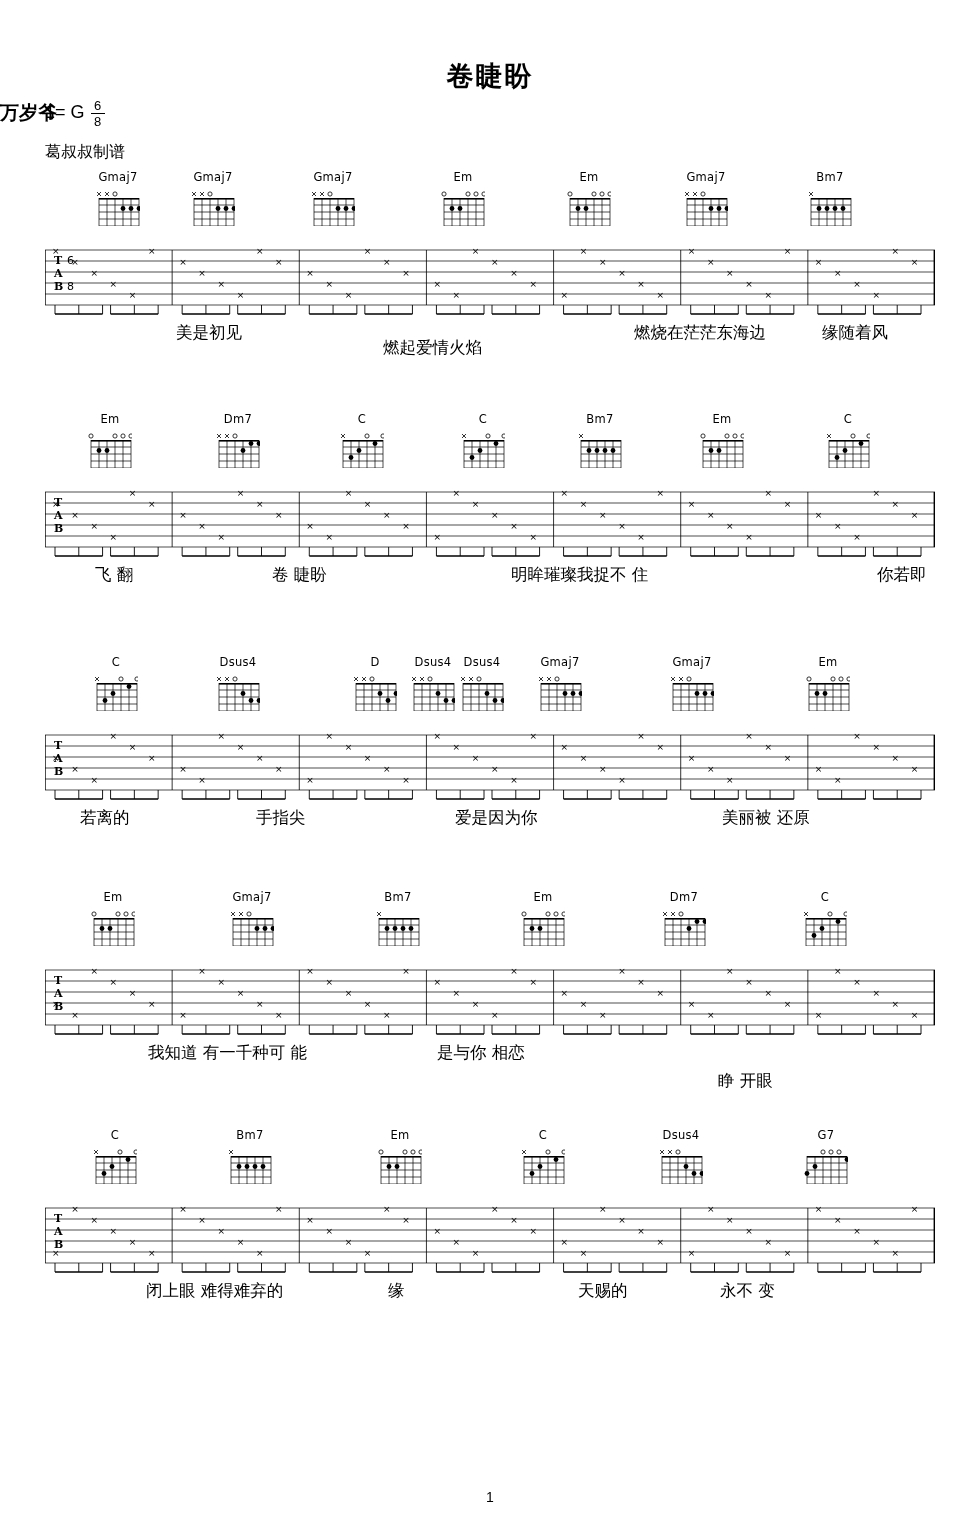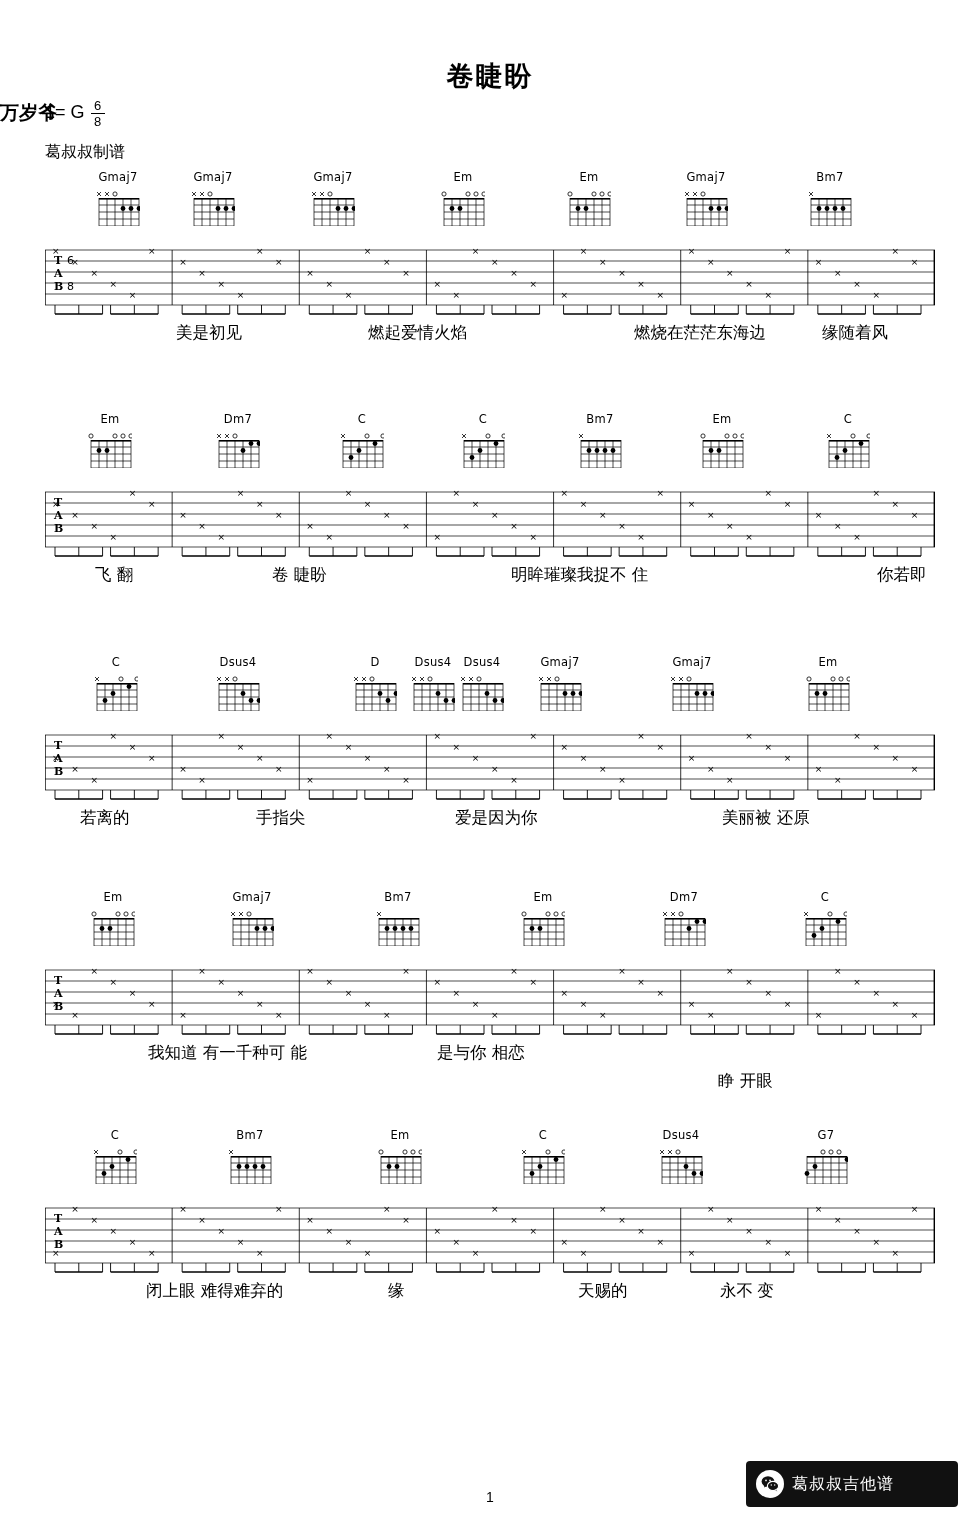--- a/index.html
+++ b/index.html
@@ -469,21 +469,21 @@
             <line x1="796.6428571428572" y1="63" x2="796.6428571428572" y2="72" stroke="#000" stroke-width="0.9"></line>
             <line x1="820.4285714285714" y1="63" x2="820.4285714285714" y2="72" stroke="#000" stroke-width="0.9"></line>
             <line x1="828.4285714285714" y1="72" x2="876" y2="72" stroke="#000" stroke-width="1.6"></line>
             <line x1="828.4285714285714" y1="63" x2="828.4285714285714" y2="72" stroke="#000" stroke-width="0.9"></line>
             <line x1="852.2142857142858" y1="63" x2="852.2142857142858" y2="72" stroke="#000" stroke-width="0.9"></line>
             <line x1="876" y1="63" x2="876" y2="72" stroke="#000" stroke-width="0.9"></line>
           </svg>
         </div>
         <div class="lyrics">
           <span class="lyric" style="left: 136px; margin-left: 40px;">美是初见</span>
-          <span class="lyric" style="left: 368px;">燃起爱情火焰</span>
+          <span class="lyric" style="left: 383px; margin-top: 15px;">燃起爱情火焰</span>
           <span class="lyric" style="left: 634px;">燃烧在茫茫东海边</span>
           <span class="lyric" style="left: 822px;">缘随着风</span>
         </div>
       </div>
       <div class="system" style="top: 412px;">
         <div class="chords-row">
           <div class="chord" style="left: 78px;">
             <div class="cname">Em</div>
             <div class="grid-wrap">
               <svg width="44" height="40" viewBox="0 0 44 40">
@@ -1664,36 +1664,21 @@
             <line x1="828.4285714285714" y1="72" x2="876" y2="72" stroke="#000" stroke-width="1.6"></line>
             <line x1="828.4285714285714" y1="63" x2="828.4285714285714" y2="72" stroke="#000" stroke-width="0.9"></line>
             <line x1="852.2142857142858" y1="63" x2="852.2142857142858" y2="72" stroke="#000" stroke-width="0.9"></line>
             <line x1="876" y1="63" x2="876" y2="72" stroke="#000" stroke-width="0.9"></line>
           </svg>
         </div>
         <div class="lyrics">
           <span class="lyric" style="left: 146px;">闭上眼  难得难弃的</span>
           <span class="lyric" style="left: 388px;">缘</span>
           <span class="lyric" style="left: 578px;">天赐的</span>
-          <span class="lyric" style="left: 720px; font-family: Liberation Serif, serif;">永不    变</span>
+          <span class="lyric" style="left: 720px;">永不    变</span>
         </div>
       </div>
     </div>
 
   <div class="page-number">1</div>
 
-  <div class="wechat-badge">
-    <span class="wicon">
-      <svg width="20" height="20" viewBox="0 0 20 20" aria-hidden="true">
-        <ellipse cx="8" cy="7.5" rx="6.4" ry="5.2" fill="#111"></ellipse>
-        <polygon points="4.5,11 4.0,13.6 6.6,12.2" fill="#111"></polygon>
-        <ellipse cx="13" cy="12" rx="5.6" ry="4.6" fill="#111" stroke="#fff" stroke-width="1.1"></ellipse>
-        <polygon points="16.6,15.2 17.2,17.6 14.7,16.3" fill="#111" stroke="#fff" stroke-width="0.8"></polygon>
-        <circle cx="6" cy="6.4" r="0.85" fill="#fff"></circle>
-        <circle cx="10" cy="6.4" r="0.85" fill="#fff"></circle>
-        <circle cx="11.3" cy="11" r="0.7" fill="#fff"></circle>
-        <circle cx="14.7" cy="11" r="0.7" fill="#fff"></circle>
-      </svg>
-    </span>
-    <span class="wtext">葛叔叔吉他谱</span>
-  </div>
 
 </div>
 
 </body></html>

